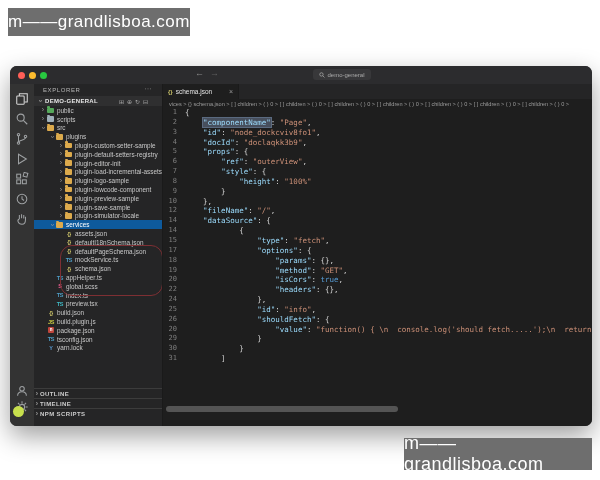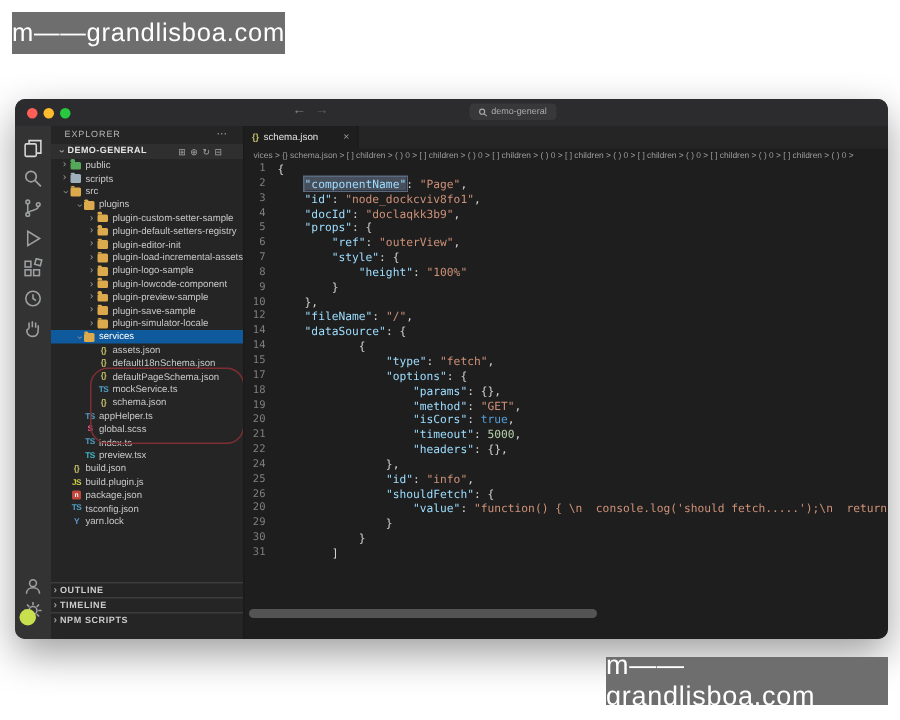--- a/index.html
+++ b/index.html
@@ -332,21 +332,20 @@
         <div class="cl"><span class="gut">9</span><span>        }</span></div>
         <div class="cl"><span class="gut">10</span><span>    },</span></div>
         <div class="cl"><span class="gut">12</span><span>    <span class="tk">"fileName"</span>: <span class="ts2">"/"</span>,</span></div>
         <div class="cl"><span class="gut">14</span><span>    <span class="tk">"dataSource"</span>: {</span></div>
         <div class="cl"><span class="gut">14</span><span>            {</span></div>
         <div class="cl"><span class="gut">15</span><span>                <span class="tk">"type"</span>: <span class="ts2">"fetch"</span>,</span></div>
         <div class="cl"><span class="gut">17</span><span>                <span class="tk">"options"</span>: {</span></div>
         <div class="cl"><span class="gut">18</span><span>                    <span class="tk">"params"</span>: {},</span></div>
         <div class="cl"><span class="gut">19</span><span>                    <span class="tk">"method"</span>: <span class="ts2">"GET"</span>,</span></div>
         <div class="cl"><span class="gut">20</span><span>                    <span class="tk">"isCors"</span>: <span class="tb">true</span>,</span></div>
-        <div class="cl"><span class="gut">21</span><span>                    <span class="tk">"timeout"</span>: <span class="tn">5000</span>,</span></div>
         <div class="cl"><span class="gut">22</span><span>                    <span class="tk">"headers"</span>: {},</span></div>
         <div class="cl"><span class="gut">24</span><span>                },</span></div>
         <div class="cl"><span class="gut">25</span><span>                <span class="tk">"id"</span>: <span class="ts2">"info"</span>,</span></div>
         <div class="cl"><span class="gut">26</span><span>                <span class="tk">"shouldFetch"</span>: {</span></div>
         <div class="cl"><span class="gut">20</span><span>                    <span class="tk">"value"</span>: <span class="ts2">"function() { \n  console.log('should fetch.....');\n  return true; \n}"</span></span></div>
         <div class="cl"><span class="gut">29</span><span>                }</span></div>
         <div class="cl"><span class="gut">30</span><span>            }</span></div>
         <div class="cl"><span class="gut">31</span><span>        ]</span></div>
       </div>
     <div id="hscroll"></div>

